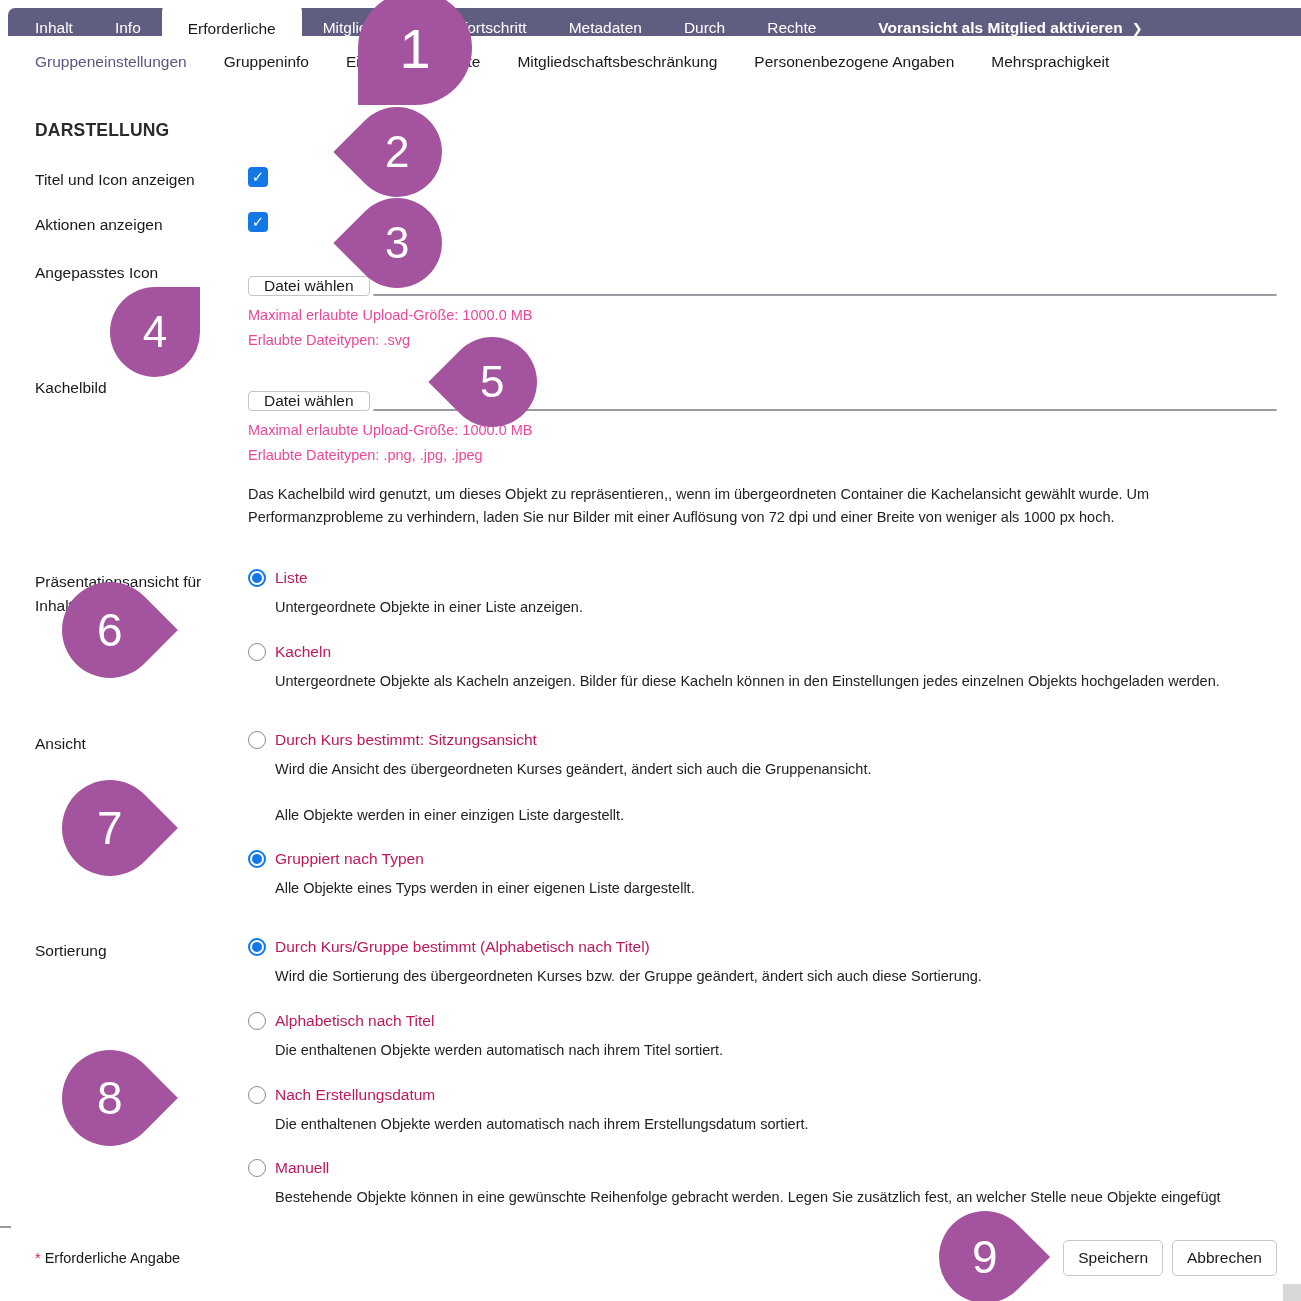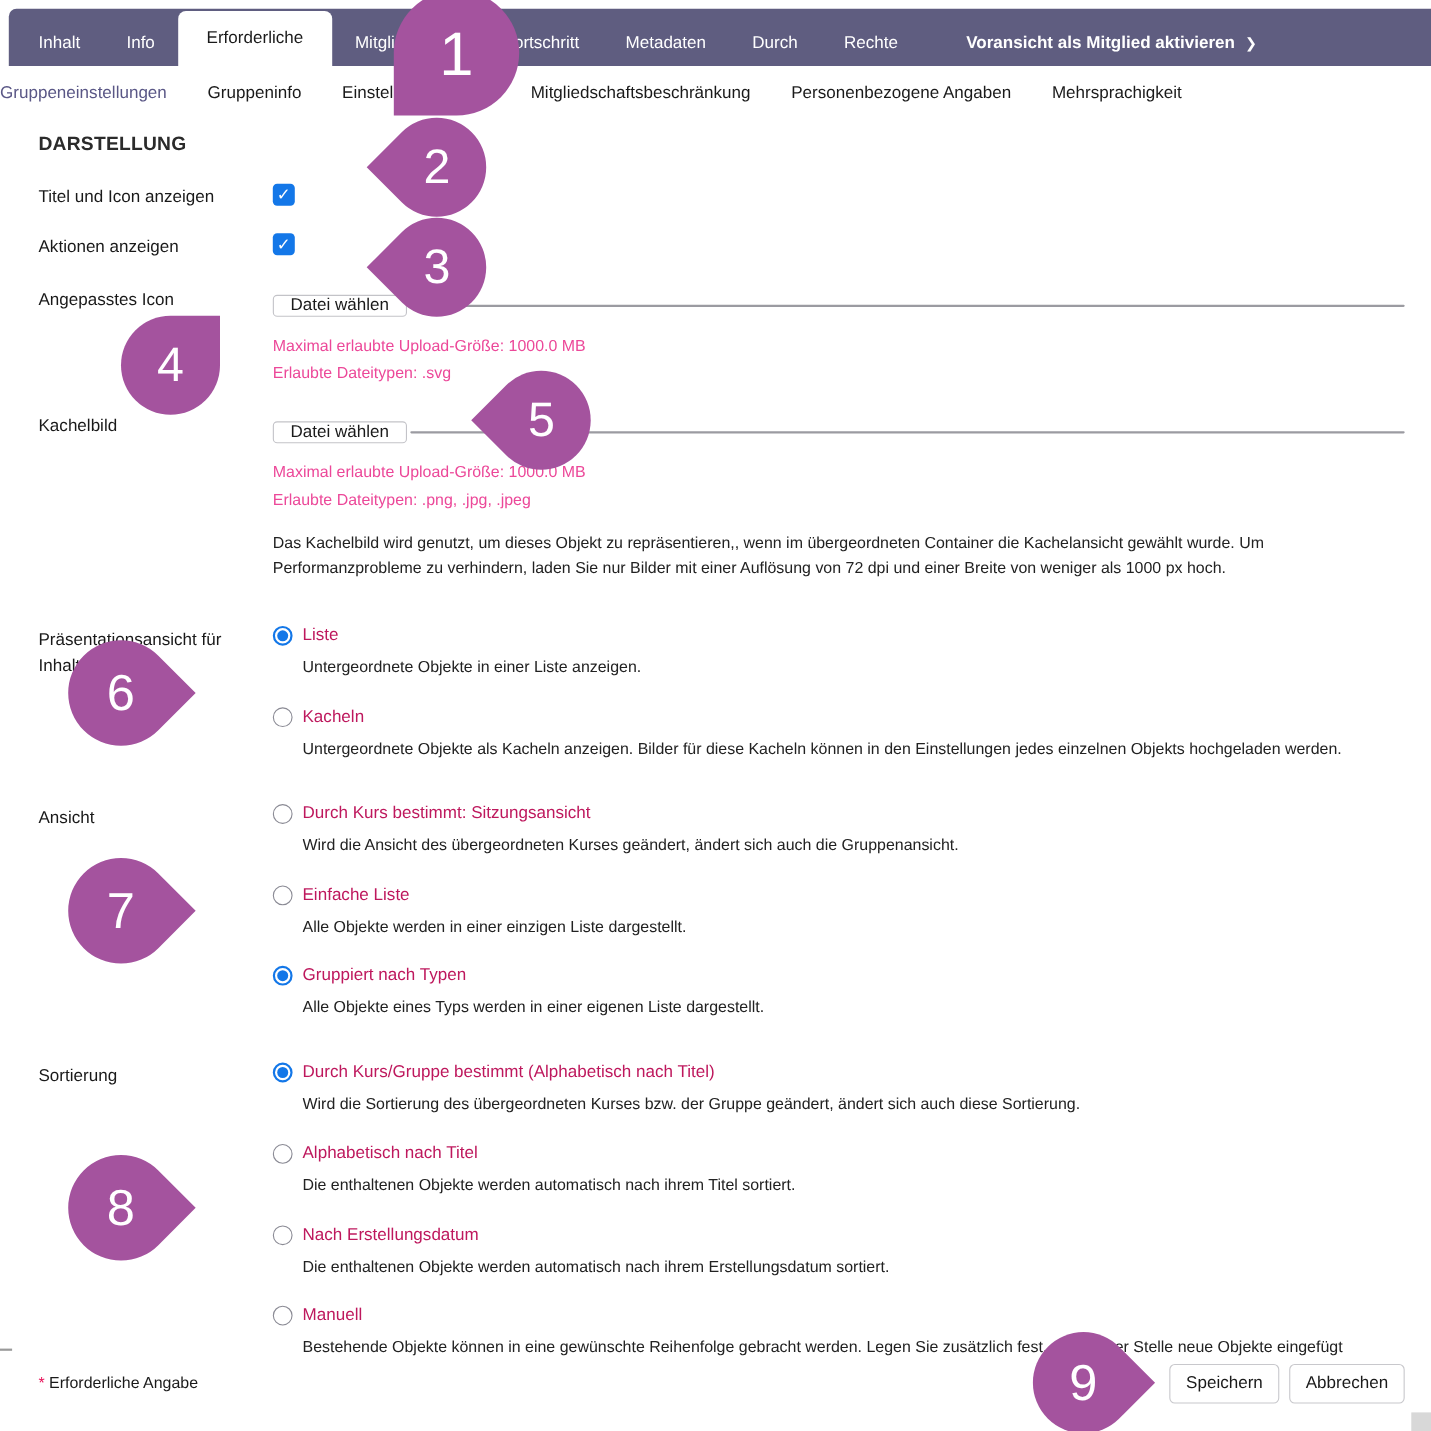--- a/index.html
+++ b/index.html
@@ -1,32 +1,32 @@
 <!DOCTYPE html>
 <html lang="de"><head>
 <meta charset="utf-8">
 <style>
   * { margin:0; padding:0; box-sizing:border-box; }
   html,body { width:1301px; height:1301px; background:#fff; overflow:hidden;
     font-family:"Liberation Sans","DejaVu Sans",sans-serif; color:#191919; }
 
   
-  .topnav { position:absolute; left:8px; top:8px; right:0; height:52px;
-    background:#5f5d80; border-radius:7px 0 0 0; display:flex; align-items:flex-end;
+  .topnav { position:absolute; left:8px; top:8px; right:0; height:28px;
+    background:#5f5d80; border-radius:7px 0 0 0; display:flex; align-items:flex-start;
     padding-left:6px; z-index:5; }
   .topnav .tab { color:#fff; font-size:15.5px; padding:0 21px; height:40px;
     display:flex; align-items:center; cursor:pointer; white-space:nowrap; }
   .topnav .tab.active { background:#fff; color:#1a1a1a; height:50px; margin-top:-4px;
     border-radius:7px 7px 0 0; padding:0 26px; }
   .topnav .preview { margin-left:20px; font-weight:700; }
   .topnav .chev { font-size:13px; margin-left:9px; }
 
   
-  .subnav { position:absolute; left:0; top:63px; width:100%; height:44px;
-    display:flex; align-items:center; gap:37px; background:#fff; }
+  .subnav { position:absolute; left:0; top:40px; width:100%; height:44px;
+    display:flex; align-items:center; gap:37px; padding-left:35px; background:#fff; }
   .subnav .sub { font-size:15.5px; color:#1a1a1a; cursor:pointer; white-space:nowrap; }
   .subnav .sub.active { color:#5a5786; }
 
   
   .content { position:absolute; left:0; top:92px; width:1301px; padding:0 24px 0 35px; }
   .section-title { font-size:17.5px; font-weight:700; letter-spacing:.2px; margin-top:28px; color:#2b2b2b; }
   .frow { display:flex; align-items:flex-start; }
   .flabel { width:213px; flex-shrink:0; font-size:15.5px; line-height:1.55; padding-top:1px; }
   .fctrl { flex:1; min-width:0; }
 
@@ -35,21 +35,21 @@
   .row-file1  { margin-top:23px; }
   .row-file2  { margin-top:27px; }
   .row-pres   { margin-top:40px; }
   .row-view   { margin-top:38px; }
   .row-sort   { margin-top:38px; }
 
   .checkbox { width:20px; height:20px; background:#1377e8; border-radius:4px;
     display:inline-flex; align-items:center; justify-content:center;
     color:#fff; font-size:15px; font-weight:700; cursor:pointer; }
 
-  .filewidget { display:flex; align-items:center; height:36px; }
+  .filewidget { display:flex; align-items:flex-end; height:36px; }
   .filebtn { background:#fff; border:1px solid #c3c3c8; border-radius:4px;
     font-size:15.5px; padding:0 15px; display:flex; align-items:center;
     cursor:pointer; white-space:nowrap; z-index:1; color:#1a1a1a; }
   .filefield { flex:1; background:#f4f3f5; border:1px solid #9b9ba1; border-radius:2px;
     margin-left:3px; }
   .filenote { font-size:14.5px; margin-top:11px; color:#ec4899; }
   .filenote + .filenote { margin-top:9px; }
   .filedesc { font-size:14.5px; line-height:1.6; margin-top:20px; color:#222; }
 
   .opt { margin-top:0; }
@@ -195,24 +195,20 @@
     <div class="flabel">Ansicht</div>
     <div class="fctrl">
       <div class="opt">
         <div class="optline">
           <span class="radio"></span>
           <span class="optlabel">Durch Kurs bestimmt: Sitzungsansicht</span>
         </div>
         <div class="optdesc">Wird die Ansicht des übergeordneten Kurses geändert, ändert sich auch die Gruppenansicht.</div>
       </div>
       <div class="opt">
-        <div class="optline">
-          <span class="radio"></span>
-          <span class="optlabel">Einfache Liste</span>
-        </div>
         <div class="optdesc">Alle Objekte werden in einer einzigen Liste dargestellt.</div>
       </div>
       <div class="opt">
         <div class="optline">
           <span class="radio sel"></span>
           <span class="optlabel">Gruppiert nach Typen</span>
         </div>
         <div class="optdesc">Alle Objekte eines Typs werden in einer eigenen Liste dargestellt.</div>
       </div>
     </div>

